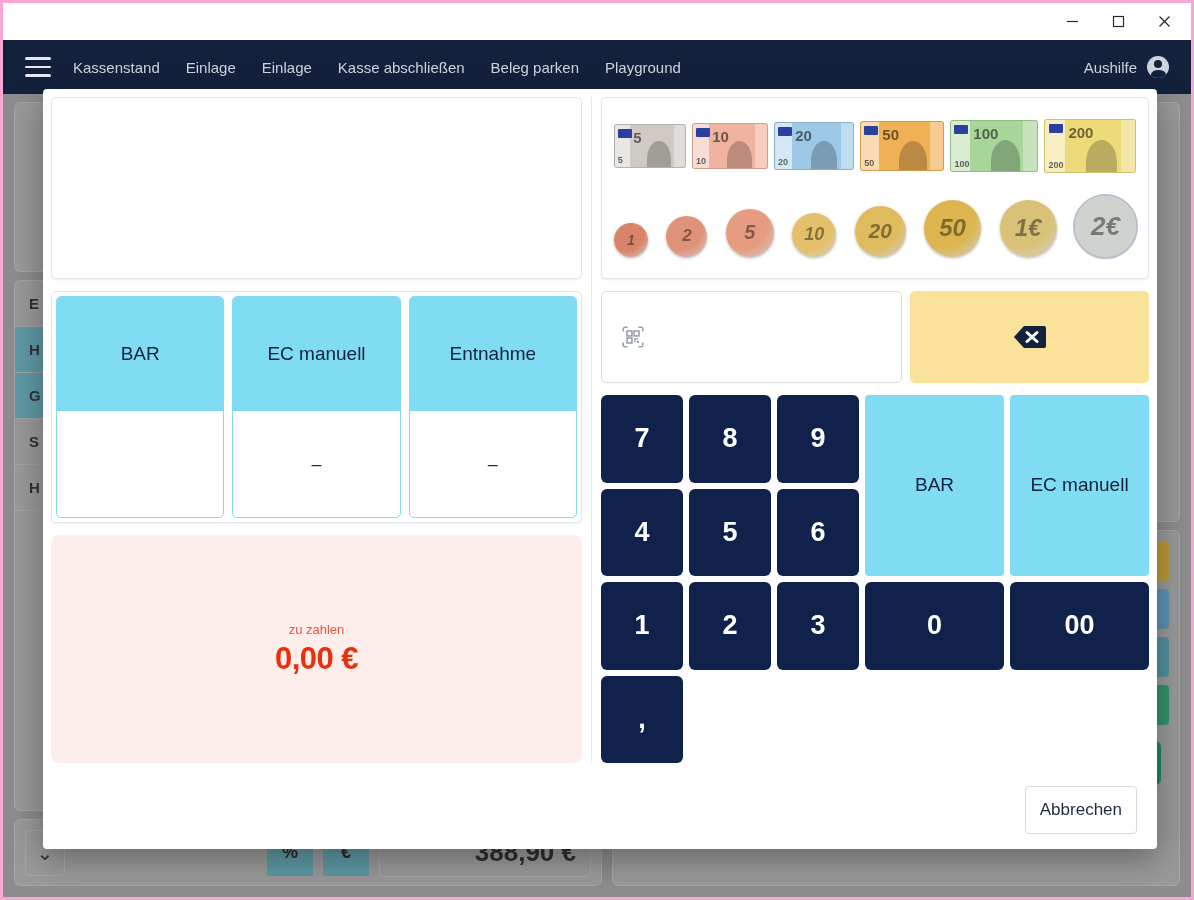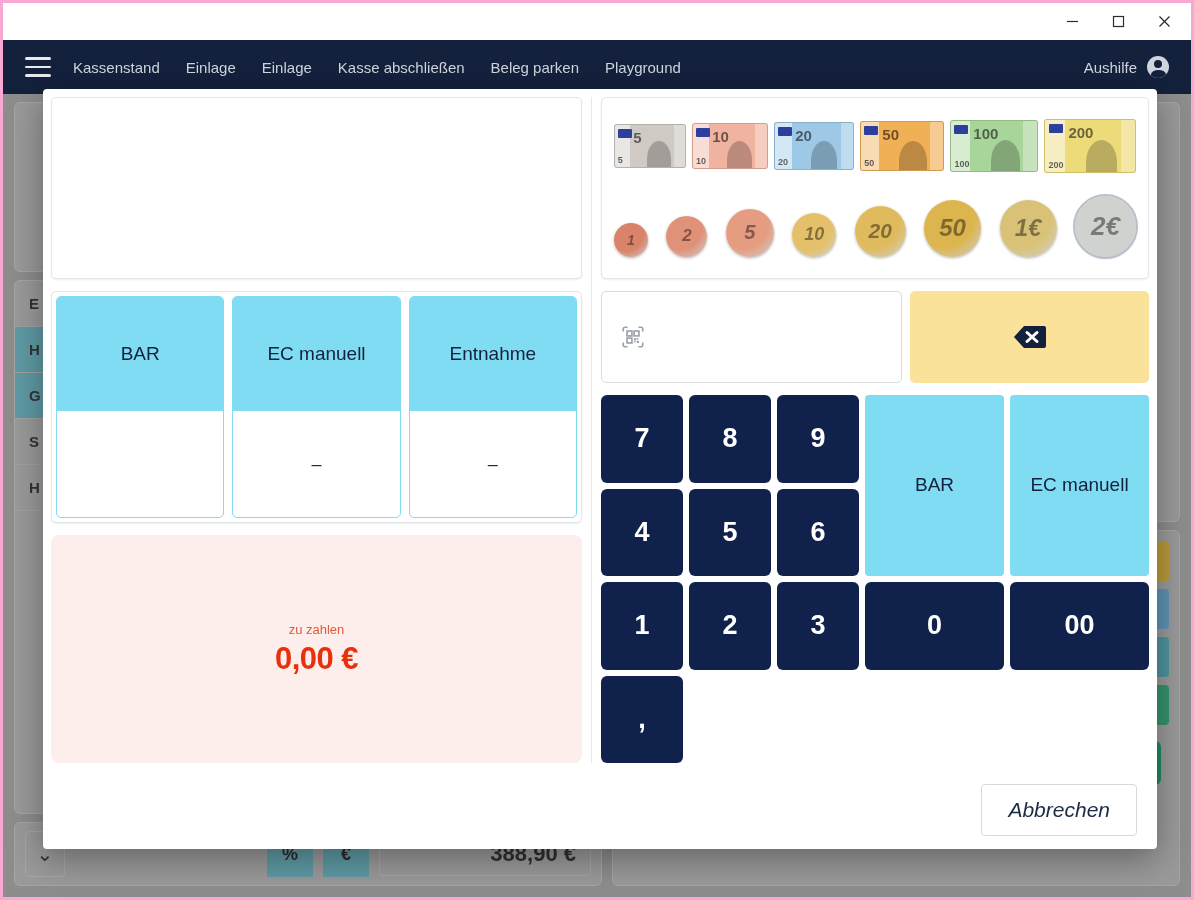--- a/index.html
+++ b/index.html
@@ -55,21 +55,21 @@
   .bg-left { width: 588px; }
   .bg-right { flex: 1; }
   .bg-card { background: #9a9a9a; border: 1px solid #a6a6a6; border-radius: 6px; }
   .bg-row { height: 46px; display: flex; align-items: center; padding: 0 14px;
     font-weight: bold; color: #333; font-size: 15px; border-bottom: 1px solid #a2a2a2; }
   .bg-row.sel { background: #5f9aa5; }
   .bg-strip { height: 40px; border-radius: 4px; }
   .bg-bottombar { display:flex; align-items:center; gap:10px; padding: 8px 10px; }
   .bg-chip { background:#5f9aa5; color:#2a2a2a; font-weight:bold; font-size:18px;
     width:46px; height:46px; display:flex; align-items:center; justify-content:center; }
-  .bg-amount { flex:1; text-align:right; font-size:22px; font-weight:bold; color:#2f2f2f;
+  .bg-amount { flex:1; text-align:right; font-size:26px; font-weight:bold; color:#2f2f2f;
     border:1px solid #a6a6a6; border-radius:4px; padding: 8px 14px; }
   .bg-keypad { display:grid; grid-template-columns: repeat(3, 1fr) 1.4fr; gap:6px; padding: 8px; }
   .bg-key { height: 44px; background:#16213f; border-radius: 6px; }
   .bg-key.save { background:#1f8a5f; }
   .bg-chev { width:40px; height:46px; display:flex; align-items:center; justify-content:center;
     border:1px solid #a6a6a6; border-radius:4px; color:#2f2f2f; font-size:20px;}
 
   
   #modal-overlay { position: absolute; inset: 0; }
   #modal {
@@ -153,21 +153,21 @@
   .key-green { background: #2ce8a4; color: #123a2c; font-size: 26px;
     border-radius: 4px; display:flex; align-items:center; justify-content:center; }
   #key-bar { grid-column: 4; grid-row: 1 / span 2; }
   #key-ec  { grid-column: 5; grid-row: 1 / span 2; }
   #key-save{ grid-column: 4 / span 2; grid-row: 3 / span 2; }
 
   
   #modal-footer { height: 78px; display: flex; align-items: center;
     justify-content: flex-end; padding: 0 20px; }
   #cancel-btn { border: 1px solid #d6dae0; border-radius: 4px; background: #fff;
-    padding: 13px 26px; font-size: 21px; color: #1d2b45; font-style: italic; }
+    padding: 13px 14px; font-size: 17px; color: #1d2b45; }
 </style>
 </head>
 <body>
 
 <div id="app-window">
 
   <div id="titlebar">
     <div class="win-btn">
       <svg width="13" height="13" viewBox="0 0 13 13">
           <line x1="1" y1="6.5" x2="12" y2="6.5" stroke="#2b2b2b" stroke-width="1.2"></line>

